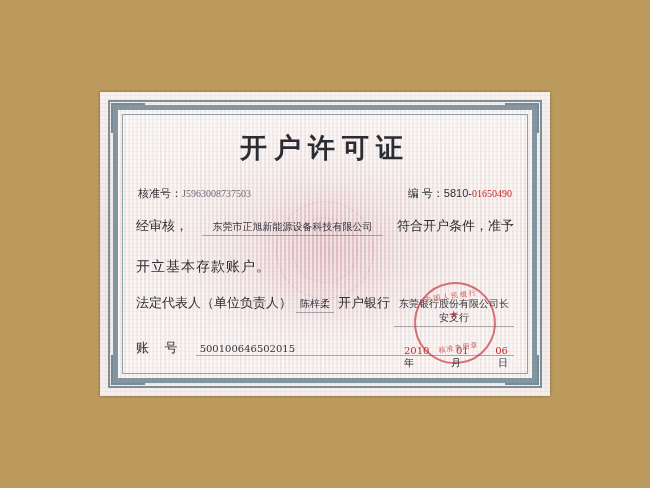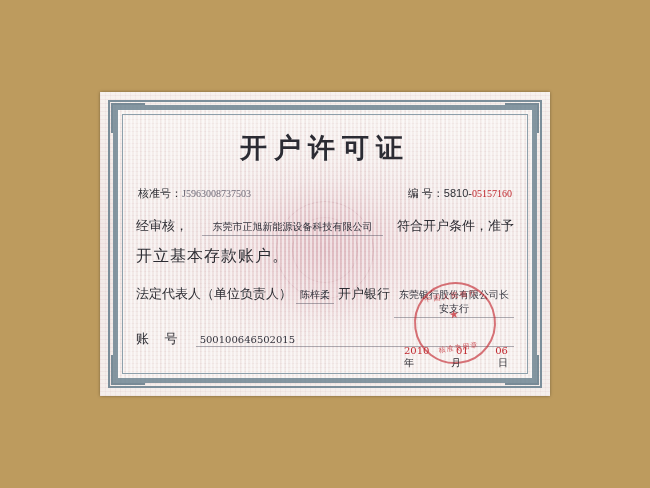--- a/index.html
+++ b/index.html
@@ -187,23 +187,23 @@
     padding: 0 4px 1px 4px;
     font-family: "Liberation Serif", serif;
     min-width: 30px;
   }
   .fill.handwritten {
     font-family: "DejaVu Serif", serif;
     color: #33333d;
   }
 
   .line2 {
-    margin-top: 10px;
+    margin-top: 22px;
     padding: 0 6px;
-    font-size: 16px;
+    font-size: 14px;
     letter-spacing: 1px;
   }
 
   .rep-row {
     margin-top: 18px;
     padding: 0 6px;
     display: flex;
     align-items: baseline;
     gap: 4px;
     font-size: 12px;
@@ -306,21 +306,21 @@
       <div class="cert-title">开户许可证</div>
 
       <div class="row meta-row">
         <div class="meta-left">
           <span class="meta-label">核准号：</span>
           <span class="meta-value">J5963008737503</span>
         </div>
         <div class="meta-right">
           <span class="meta-label">编  号：</span>
           <span class="code-prefix">5810-</span>
-          <span class="meta-value red">05157160</span>
+          <span class="meta-value red">01650490</span>
         </div>
       </div>
 
       <div class="body-row">
         <span class="body-label">经审核，</span>
         <span class="fill handwritten">东莞市正旭新能源设备科技有限公司</span>
         <span class="body-label">符合开户条件，准予</span>
       </div>
 
       <div class="line2">开立基本存款账户。</div>

